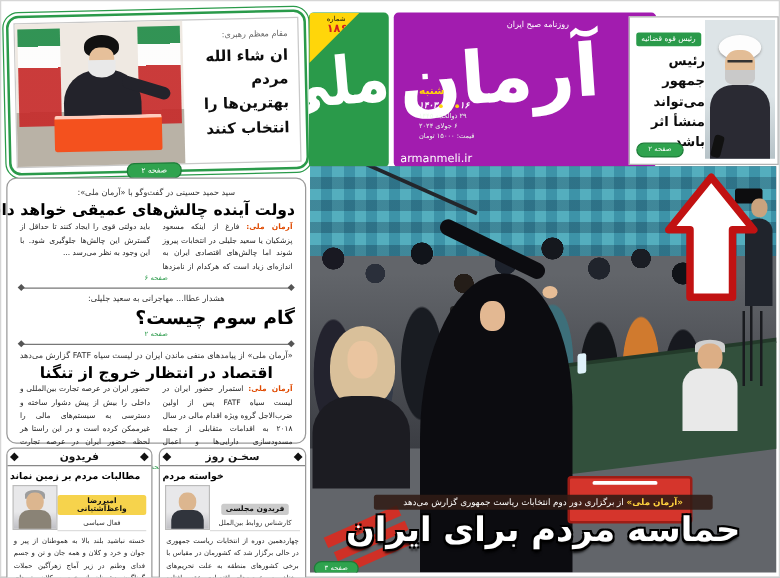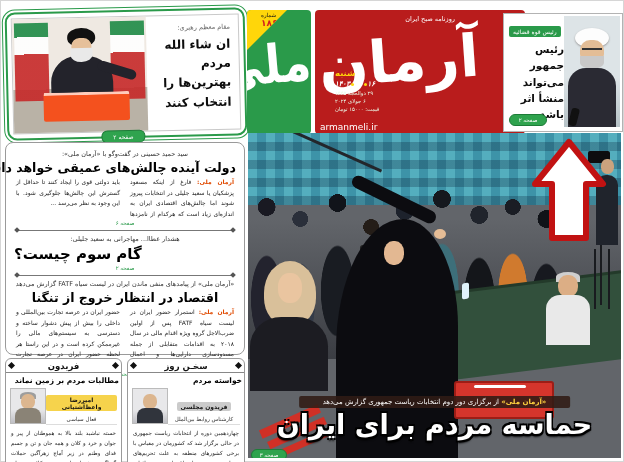--- a/index.html
+++ b/index.html
@@ -28,21 +28,21 @@
     text-align:center;border:1px solid #1d7c38;}
   .leader-pill{position:absolute;left:92px;bottom:-7px;width:42px;height:11px;}
   
   .melli{left:247px;top:10px;width:64px;height:124px;background:#2a9a4a;border-radius:4px;overflow:hidden;}
   .melli-word{position:absolute;left:0;right:0;top:18px;text-align:center;color:#fff;font-size:46px;
     font-weight:700;transform:rotate(-5deg) scaleY(1.15);line-height:1.6;}
   .issue-corner{position:absolute;left:0;top:0;width:40px;height:40px;background:#ffd60a;
     clip-path:polygon(0 0,100% 0,0 100%);padding:2px 0 0 3px;box-sizing:border-box;direction:rtl;}
   .issue-label{font-size:5.5px;color:#111;display:block;text-align:left;width:26px;}
   .issue-number{font-size:9px;font-weight:700;color:#d21f1f;display:block;text-align:left;width:26px;}
-  .arman{left:315px;top:10px;width:210px;height:124px;background:#b91c1c;border-radius:4px;overflow:hidden;}
+  .arman{left:315px;top:10px;width:210px;height:124px;background:#a21caf;border-radius:4px;overflow:hidden;}
   .tagline{position:absolute;top:5px;right:70px;color:#fff;font-size:6.5px;letter-spacing:.5px;}
   .arman-word{position:absolute;right:36px;left:-6px;top:8px;text-align:center;color:#fff;
     font-size:58px;font-weight:700;transform:rotate(-4deg);line-height:1.5;}
   .dateblock{position:absolute;left:20px;top:58px;width:52px;text-align:left;color:#fff;direction:rtl;}
   .weekday{color:#ffd60a;font-weight:700;font-size:8.5px;display:block;text-align:left;}
   .date-fa{font-size:7px;font-weight:700;display:block;text-align:left;margin-top:2px;font-style:italic;}
   .date-fa i{display:inline-block;width:3px;height:3px;background:#ffd60a;border-radius:50%;margin:0 1px;vertical-align:middle;}
   .date-small{font-size:5.3px;display:block;text-align:left;margin-top:2px;color:#eafbe9;}
   .website{position:absolute;left:5px;bottom:2px;font-size:9px;color:#fff;direction:ltr;}
   
@@ -57,35 +57,35 @@
   .ejei-mic{position:absolute;left:6px;top:92px;width:8px;height:18px;background:#111;border-radius:3px;transform:rotate(14deg);}
   .ejei-label{position:absolute;left:5px;top:12px;background:#2a9a4a;color:#fff;font-size:6px;padding:2px 4px;border-radius:2px;}
   .ejei-headline{position:absolute;left:5px;top:27px;width:55px;font-size:10.5px;font-weight:800;
     color:#0c0c0c;line-height:1.55;text-align:right;}
   .ejei-pill{position:absolute;left:5px;bottom:5px;width:36px;height:10px;line-height:10px;font-size:5.5px;}
   
   .articles{left:5px;top:142px;width:240px;height:213px;border:1px solid #9a9a9a;border-radius:8px;
     background:#fff;padding:4px 8px;box-sizing:border-box;}
   .kicker{text-align:center;font-size:6.5px;color:#333;margin:3px 0 1px;}
   .headline-lg{text-align:center;font-size:12.5px;font-weight:900;color:#000;margin:2px 0;white-space:nowrap;letter-spacing:-.2px;}
-  .headline-xl{text-align:left;font-size:15px;font-weight:900;color:#000;margin:2px 0;}
+  .headline-xl{text-align:right;font-size:15px;font-weight:900;color:#000;margin:2px 0;}
   .bodytext{columns:2;column-gap:10px;font-size:6px;line-height:1.75;text-align:justify;color:#222;margin:2px 2px 1px;}
   .lead-red{color:#e04a00;font-weight:700;}
   .pageref{text-align:center;font-size:5.5px;color:#2a9a4a;margin:1px 0 2px;}
   .divider{position:relative;height:1px;background:#777;margin:4px 2px;}
   .divider .dmd{position:absolute;top:-2px;width:4px;height:4px;background:#555;transform:rotate(45deg);}
   .dmd-r{right:-1px;} .dmd-l{left:-1px;}
   
   .smallbox{top:358px;height:118px;border:1px solid #9a9a9a;border-radius:6px;background:#fff;box-sizing:border-box;}
   .notebox{left:5px;width:117px;}
   .speechbox{left:127px;width:118px;}
   .sb-header{display:flex;align-items:center;justify-content:space-between;height:13px;border-bottom:1px solid #888;padding:0 3px;}
   .sb-header .dm{width:5px;height:5px;background:#111;transform:rotate(45deg);}
   .sb-title{font-size:8.5px;font-weight:900;color:#111;}
-  .sb-art-title{text-align:right;font-size:7.5px;font-weight:800;color:#000;margin:3px 2px 2px;}
+  .sb-art-title{text-align:left;font-size:7.5px;font-weight:800;color:#000;margin:3px 2px 2px;}
   .sb-meta{display:flex;flex-direction:row;justify-content:space-between;padding:1px 4px;}
   .sb-photo{width:34px;height:34px;border:1px solid #bbb;position:relative;overflow:hidden;background:linear-gradient(180deg,#e8e8ea 0 60%,#bfbfc4 100%);}
   .sb-head{position:absolute;left:10px;top:5px;width:14px;height:15px;background:#dcb68f;border-radius:45%;}
   .sb-hair{position:absolute;left:9px;top:3px;width:16px;height:7px;background:#9d9d9d;border-radius:50% 50% 0 0;}
   .sb-suit{position:absolute;left:4px;top:19px;width:26px;height:16px;border-radius:8px 8px 0 0;}
   .suit-gray{background:#8a8376;} .suit-dark{background:#30343c;}
   .sb-namecol{flex:1;padding-top:6px;text-align:center;}
   .name-pill{display:inline-block;font-size:6px;font-weight:700;color:#111;padding:1px 4px;border-radius:2px;}
   .pill-yellow{background:#f6d34c;} .pill-gray{background:#cbcbcb;}
   .sb-role{display:block;font-size:5.5px;color:#333;margin-top:3px;border-bottom:1px solid #ddd;padding-bottom:2px;}

